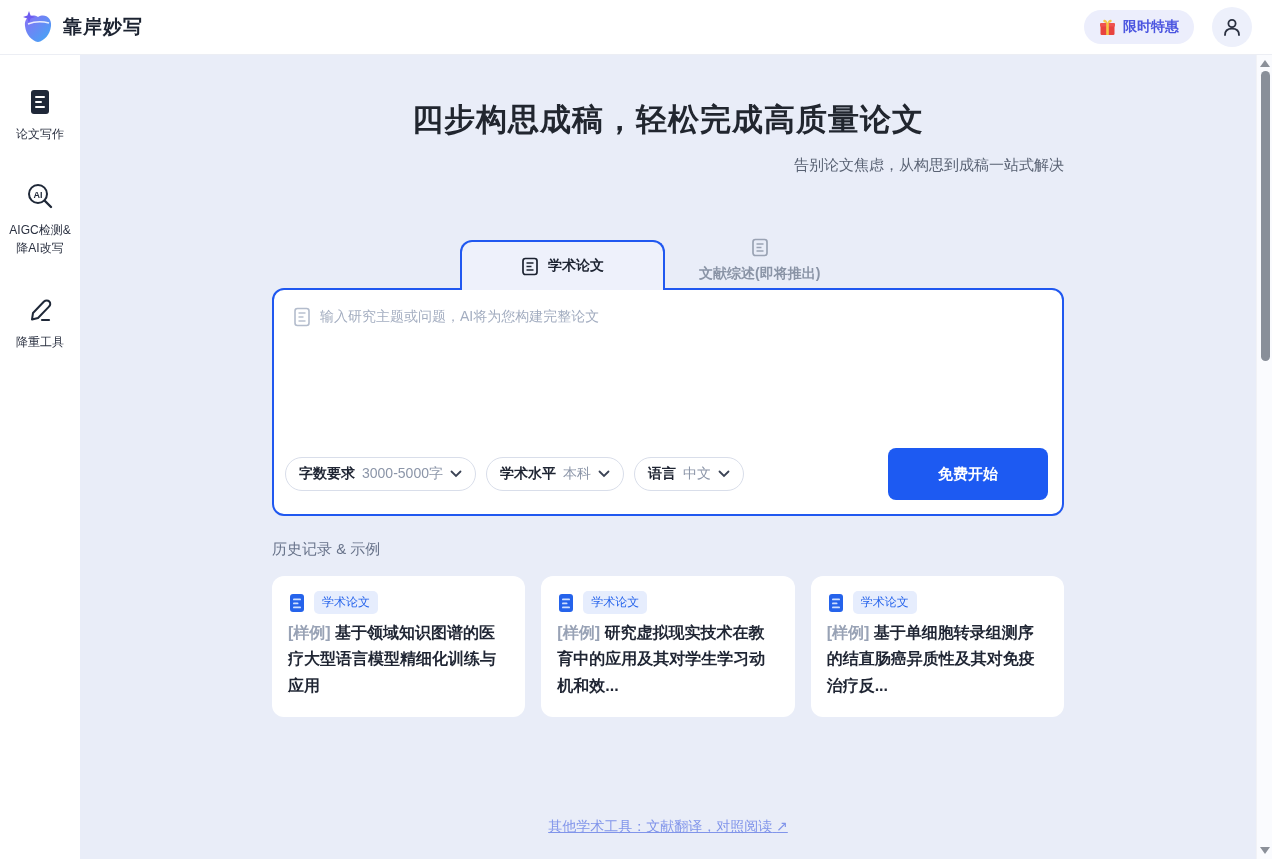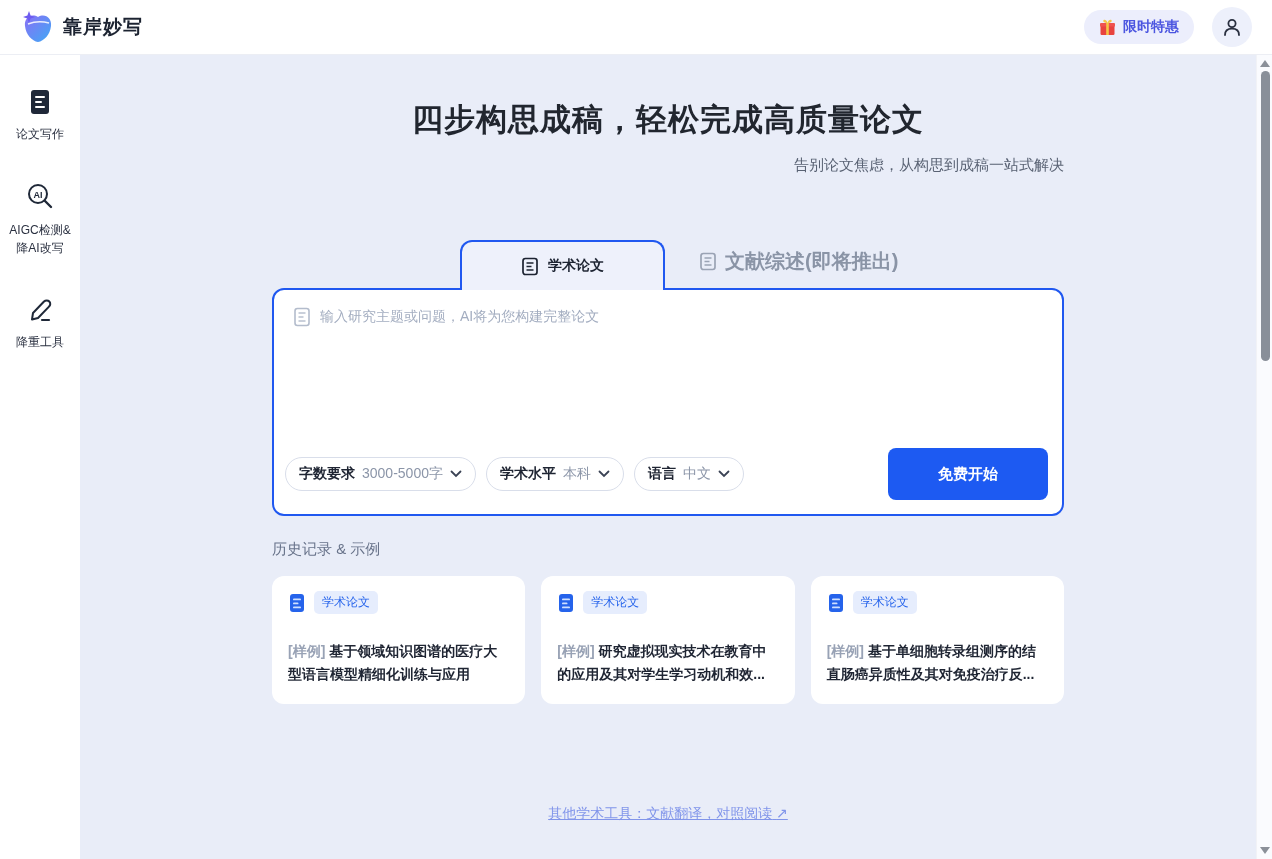--- a/index.html
+++ b/index.html
@@ -54,21 +54,21 @@
   .tabs { display: flex; align-items: flex-end; margin-top: 63px; padding-left: 188px; }
   .tab-active {
     width: 205px; height: 50px; background: #eef1fb;
     border: 2px solid #2058f0; border-bottom: none; border-radius: 12px 12px 0 0;
     display: flex; align-items: center; justify-content: center; gap: 9px;
     font-size: 14px; font-weight: bold; color: #1c2331;
     position: relative; z-index: 2; margin-bottom: -2px; cursor: pointer;
   }
   .tab-inactive {
     height: 50px; display: flex; align-items: center; gap: 8px;
-    padding: 0 34px 4px 34px; font-size: 20px; font-weight: bold; color: #8a94a6; cursor: pointer;
+    padding: 0 34px 4px 34px; font-size: 14px; font-weight: bold; color: #8a94a6; cursor: pointer; flex-direction: column;
   }
 
   
   .panel {
     background: #ffffff; border: 2px solid #2058f0; border-radius: 12px;
     height: 228px; display: flex; flex-direction: column; position: relative; z-index: 1;
   }
   .panel textarea {
     flex: 1; border: none; outline: none; resize: none; background: transparent;
     padding: 18px 20px 10px 46px; font-size: 14px; color: #a21caf; font-family: inherit;
@@ -98,21 +98,21 @@
   .cards { margin-top: 17px; display: grid; grid-template-columns: 1fr 1fr 1fr; gap: 16px; }
   .card {
     background: #ffffff; border-radius: 12px; padding: 15px 16px 18px 16px;
     cursor: pointer; min-height: 105px;
   }
   .card-head { display: flex; align-items: center; gap: 8px; }
   .card-badge {
     background: #e6edfd; color: #2563eb; font-size: 12px;
     border-radius: 5px; padding: 3px 8px;
   }
-  .card-title { margin-top: 26px; font-size: 14px; line-height: 1.65; color: #1f2533; font-weight: bold; }
+  .card-title { margin-top: 6px; font-size: 16px; line-height: 1.65; color: #1f2533; font-weight: bold; }
   .card-title .prefix { color: #98a2b5; font-weight: bold; }
 
   
   .footer-link-row { margin-top: 100px; text-align: center; }
   .footer-link { font-size: 14px; color: #8195ea; text-decoration: underline; cursor: pointer; }
 
   
   .scrollbar {
     position: absolute; right: 0; top: 55px; bottom: 0; width: 16px;
     background: #fafbfe; border-left: 1px solid #f1f2f6; z-index: 6;

